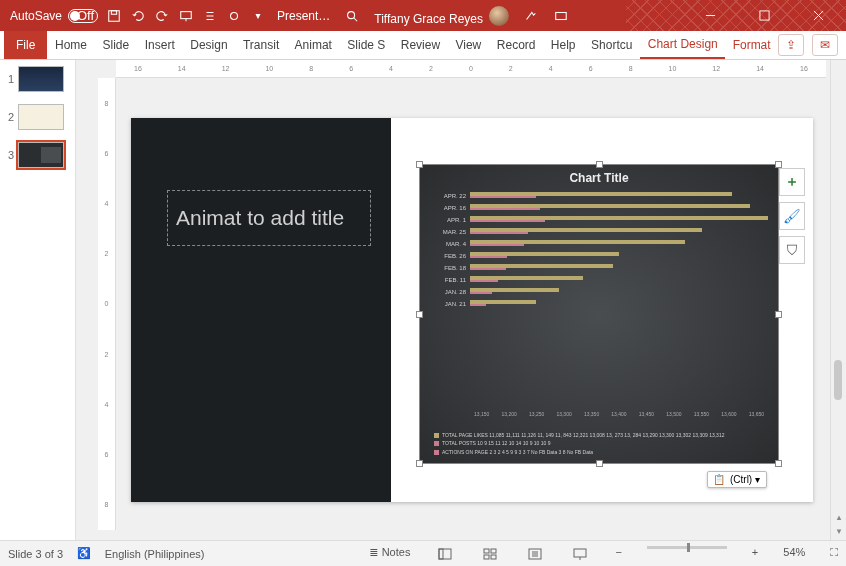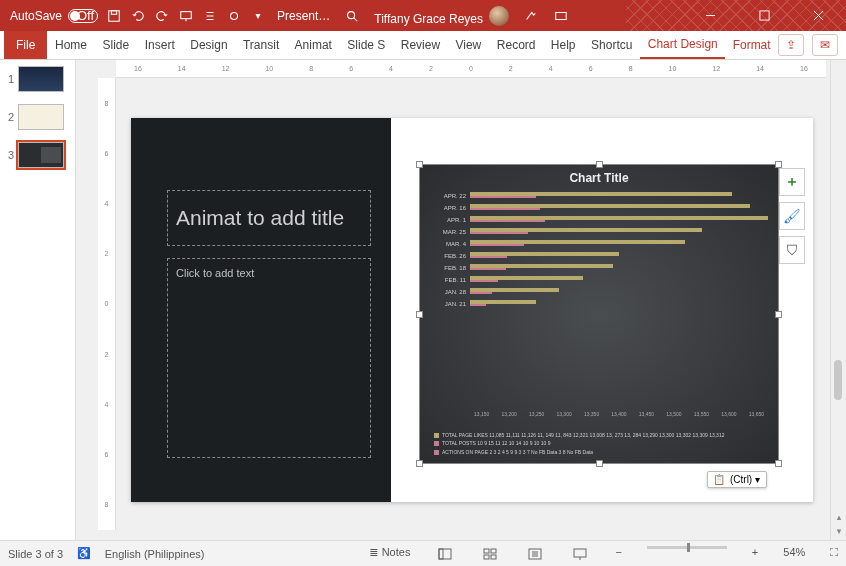--- a/index.html
+++ b/index.html
@@ -250,21 +250,20 @@
         <span>0</span>
         <span>2</span>
         <span>4</span>
         <span>6</span>
         <span>8</span>
     </div>
     <div class="canvas-wrap">
       <div class="slide">
         <div class="slide-left">
           <div class="ph-title">Animat to add title</div>
-          <div class="ph-text">Click to add text</div>
         </div>
         <div class="slide-right">
           <div class="chart">
             <div class="sel-handle sh-tl"></div>
             <div class="sel-handle sh-tm"></div>
             <div class="sel-handle sh-tr"></div>
             <div class="sel-handle sh-ml"></div>
             <div class="sel-handle sh-mr"></div>
             <div class="sel-handle sh-bl"></div>
             <div class="sel-handle sh-bm"></div>

